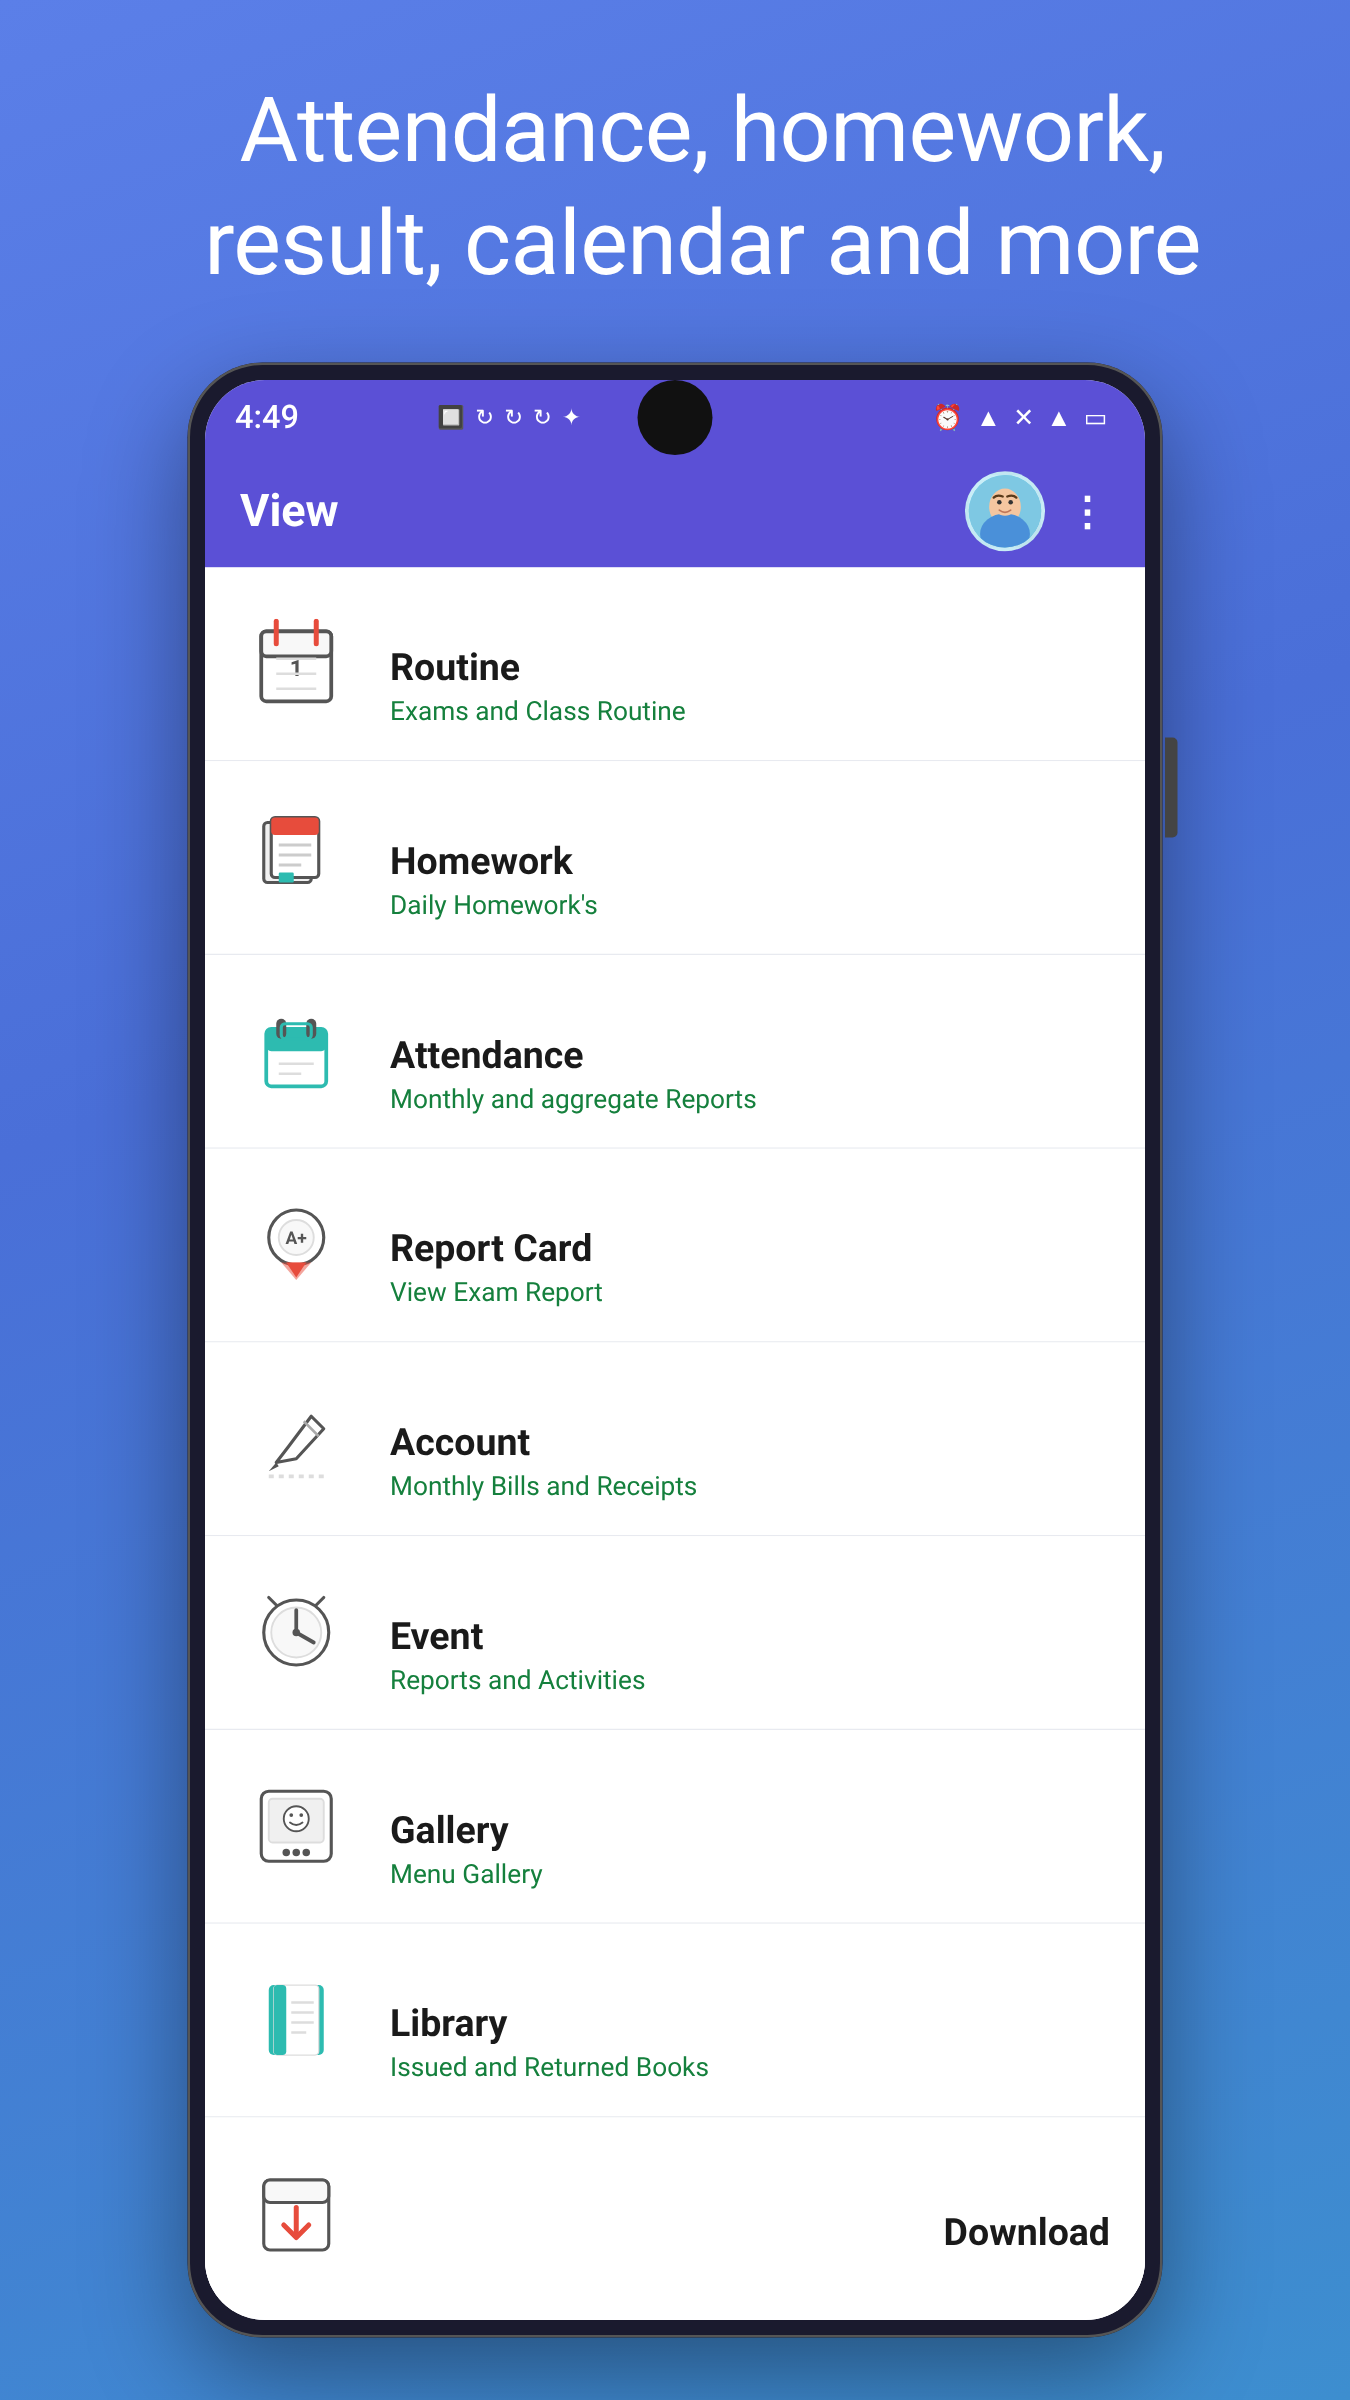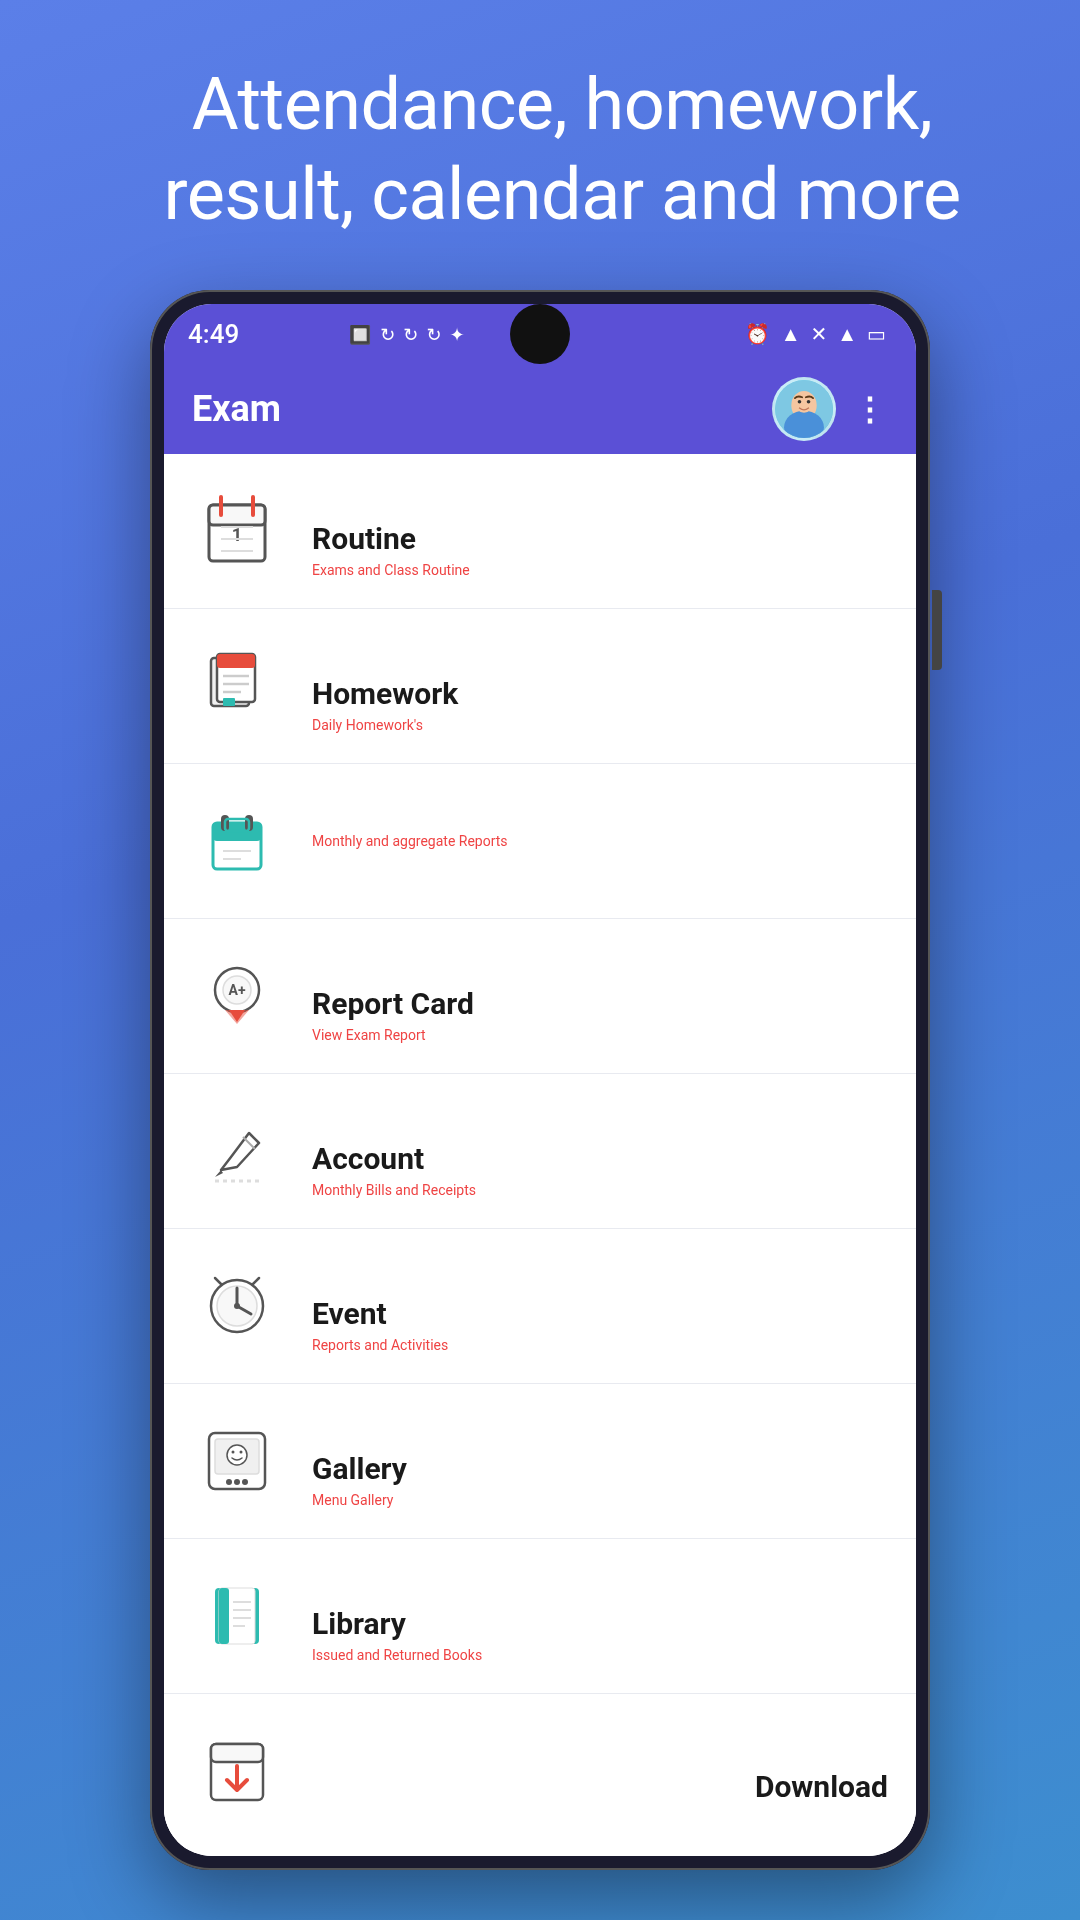--- a/index.html
+++ b/index.html
@@ -188,22 +188,22 @@
 
     .menu-title {
       font-size: 30px;
       font-weight: 700;
       color: #1a1a1a;
       margin-bottom: 6px;
       margin-top: 36px;
     }
 
     .menu-subtitle {
-      font-size: 14px;
-      color: #ef4444;
+      font-size: 21px;
+      color: #15803d;
       font-weight: 400;
     }
   </style>
 </head>
 <body>
 
 <p class="hero-text">Attendance, homework, result, calendar and more</p>
 
 <div class="phone-shell">
   <div class="notch"></div>
@@ -222,21 +222,21 @@
       <div class="status-icons">
         <span>⏰</span>
         <span>▲</span>
         <span>✕</span>
         <span>▲</span>
         <span>▭</span>
       </div>
     </div>
 
     <div class="app-bar">
-      <span class="app-bar-title">Exam</span>
+      <span class="app-bar-title">View</span>
       <div class="avatar">
 
         <svg viewBox="0 0 64 64" width="64" height="64">
           <circle cx="32" cy="32" r="32" fill="#7ec8e3"></circle>
           <ellipse cx="32" cy="28" rx="14" ry="16" fill="#f5c6a0"></ellipse>
           <ellipse cx="32" cy="52" rx="22" ry="18" fill="#4a90d9"></ellipse>
           <circle cx="32" cy="26" r="10" fill="#f5c6a0"></circle>
           <circle cx="27" cy="24" r="2" fill="#333"></circle>
           <circle cx="37" cy="24" r="2" fill="#333"></circle>
           <path d="M27 31 Q32 35 37 31" stroke="#c0785a" stroke-width="1.5" fill="none" stroke-linecap="round"></path>
@@ -295,20 +295,21 @@
             <rect x="20" y="10" width="8" height="16" rx="4" fill="#555"></rect>
 
             <rect x="44" y="10" width="8" height="16" rx="4" fill="#555"></rect>
 
             <rect x="24" y="14" width="24" height="12" rx="3" fill="none" stroke="#2dbbb0" stroke-width="2.5"></rect>
             <line x1="22" y1="46" x2="50" y2="46" stroke="#ddd" stroke-width="2"></line>
             <line x1="22" y1="54" x2="40" y2="54" stroke="#ddd" stroke-width="2"></line>
           </svg>
         </div>
         <div class="menu-text">
+          <div class="menu-title">Attendance</div>
           <div class="menu-subtitle">Monthly and aggregate Reports</div>
         </div>
       </div>
 
       <div class="menu-item">
         <div class="menu-icon-box">
           <svg viewBox="0 0 72 72" fill="none">
             <circle cx="36" cy="30" r="22" fill="white" stroke="#555" stroke-width="2.5"></circle>
             <circle cx="36" cy="30" r="14" fill="#f8f8f8" stroke="#ddd" stroke-width="1.5"></circle>
             <text x="36" y="35" text-anchor="middle" font-size="14" fill="#555" font-weight="bold">A+</text>

